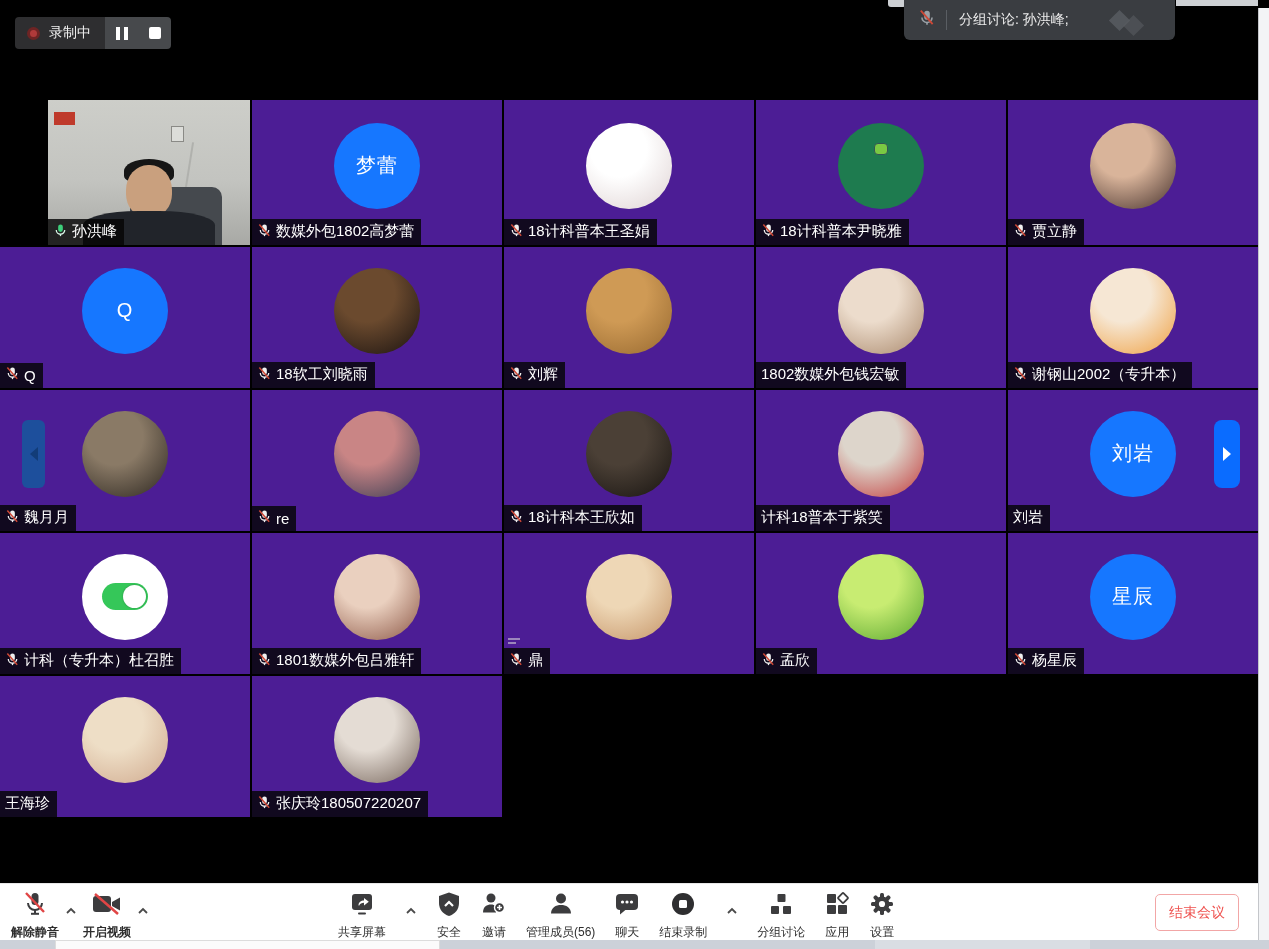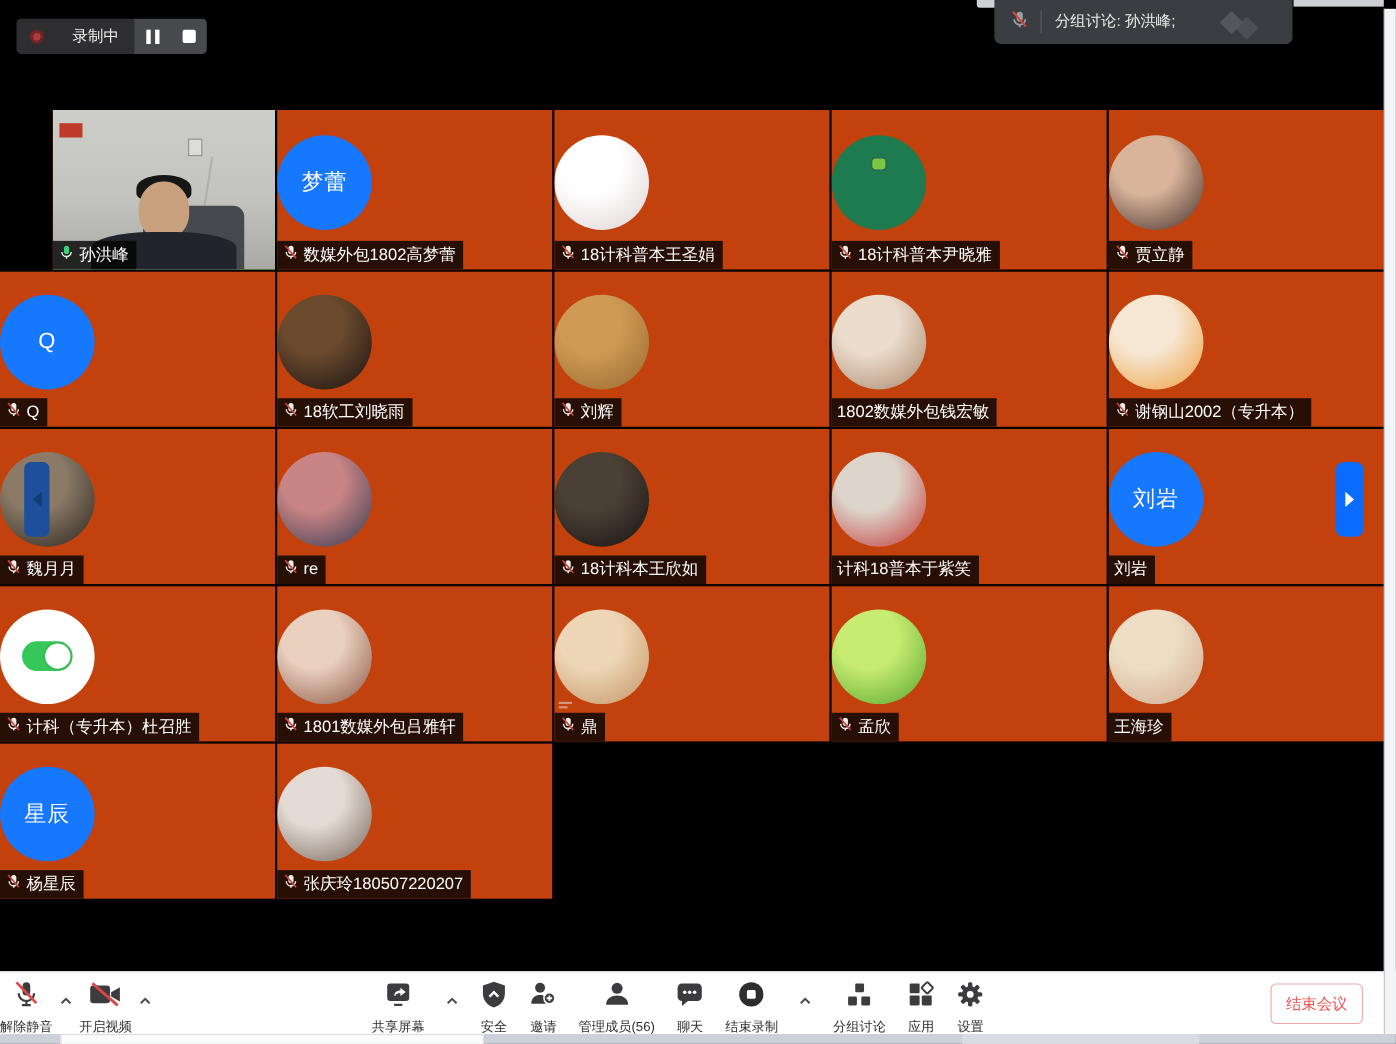--- a/index.html
+++ b/index.html
@@ -3,39 +3,39 @@
 <meta charset="utf-8">
 <style>
   html,body{margin:0;padding:0;background:#000;}
   *{box-sizing:border-box;}
   .screen{position:relative;width:1269px;height:949px;background:#000;overflow:hidden;
           font-family:"Liberation Sans","DejaVu Sans",sans-serif;}
 
   
   .top-frag{position:absolute;background:#cdd0d4;}
   .record-pill{position:absolute;left:15px;top:17px;height:32px;display:flex;align-items:stretch;}
-  .rec-left{display:flex;align-items:center;gap:26px;background:#2e2e30;border-radius:4px 0 0 4px;padding:0 14px 0 12px;}
+  .rec-left{display:flex;align-items:center;gap:9px;background:#2e2e30;border-radius:4px 0 0 4px;padding:0 14px 0 12px;}
   .rec-dot{width:13px;height:13px;border-radius:50%;background:#b03a3a;border:3px solid #6e2424;}
   .rec-label{color:#f0f0f0;font-size:14px;}
   .rec-buttons{display:flex;background:#47494c;border-radius:0 4px 4px 0;}
   .rec-btn{width:33px;display:flex;align-items:center;justify-content:center;cursor:pointer;}
   .pause-glyph{display:flex;gap:4px;}
   .pause-glyph i{display:block;width:4px;height:13px;background:#fff;}
   .stop-glyph{width:12px;height:12px;background:#fff;border-radius:2px;}
 
   .speaking-box{position:absolute;left:904px;top:0;width:271px;height:40px;background:#3a3d41;
                 border-radius:0 0 6px 6px;display:flex;align-items:center;padding-left:14px;}
   .speaking-divider{width:1px;height:20px;background:#5a5e63;margin:0 12px 0 10px;}
   .speaking-text{color:#ececec;font-size:14px;white-space:nowrap;}
   .logo-diamond{position:absolute;width:15px;height:15px;background:#585c61;transform:rotate(45deg);opacity:.85;}
 
   
   .grid{position:absolute;left:0;top:100px;width:1258px;height:717px;display:grid;
         grid-template-columns:repeat(5,1fr);grid-template-rows:145px 141px 141px 141px 141px;gap:2px;background:#000;}
-  .tile{position:relative;background:#c2410c;overflow:hidden;display:flex;align-items:center;cursor:pointer;}
+  .tile{position:relative;background:#4c1d95;overflow:hidden;display:flex;align-items:center;justify-content:center;cursor:pointer;}
   .tile.speaking{box-shadow:inset 0 0 0 2px #23a55a;margin-left:48px;}
   .avatar{width:86px;height:86px;border-radius:50%;display:flex;align-items:center;justify-content:center;margin-bottom:14px;}
   .avatar span{color:#fff;font-size:20px;letter-spacing:1px;}
   .toggle-pill{width:46px;height:27px;border-radius:14px;background:#35c759;position:relative;}
   .toggle-knob{position:absolute;right:2px;top:2px;width:23px;height:23px;border-radius:50%;background:#fff;box-shadow:0 0 2px rgba(0,0,0,.3);}
   .frog-dot{width:14px;height:12px;border-radius:4px;background:#7ac943;border:1px solid #355;}
 
   .label-row{position:absolute;left:0;bottom:0;display:flex;align-items:stretch;max-width:100%;}
   .host-badge{width:26px;min-width:26px;background:#ef7d33;display:flex;align-items:center;justify-content:center;}
   .name-label{display:flex;align-items:center;gap:4px;background:rgba(5,5,5,.82);color:#fff;
@@ -55,21 +55,21 @@
   .v-outlet{position:absolute;right:66px;top:26px;width:13px;height:16px;background:#dcddd9;border:1px solid #8a8a86;}
   .v-wire{position:absolute;right:60px;top:42px;width:2px;height:52px;background:#b0b1ad;transform:rotate(9deg);}
   .v-chair{position:absolute;left:82px;bottom:0;width:92px;height:58px;background:#45494e;border-radius:10px 10px 0 0;}
   .v-body{position:absolute;left:50%;transform:translateX(-50%);bottom:0;width:132px;height:34px;background:#21242a;border-radius:42% 42% 0 0;}
   .v-head{position:absolute;left:50%;transform:translateX(-50%);bottom:28px;width:46px;height:52px;background:#c9a07e;border-radius:48% 48% 44% 44%;}
   .v-hair{position:absolute;left:50%;transform:translateX(-50%);bottom:62px;width:50px;height:24px;background:#161616;border-radius:50% 50% 30% 30%;}
 
   
   .toolbar{position:absolute;left:0;top:883px;width:1269px;height:57px;background:#fff;border-top:1px solid #e7e7e7;}
   .tb-group{position:absolute;top:7px;display:flex;align-items:flex-start;}
-  .tb-left{left:0;gap:6px;}
+  .tb-left{left:11px;gap:6px;font-weight:bold;}
   .tb-center{left:338px;gap:19px;}
   .tb-btn{display:flex;flex-direction:column;align-items:center;gap:3px;cursor:pointer;}
   .tb-btn .lbl{font-size:12px;color:#2e2e2e;white-space:nowrap;}
   .tb-caret{margin-top:10px;cursor:pointer;}
   .end-button{position:absolute;right:30px;top:10px;width:84px;height:37px;background:#fff;border:1px solid #f2a6a6;
               border-radius:5px;color:#ef5350;font-size:14px;display:flex;align-items:center;justify-content:center;cursor:pointer;}
 
   
   .right-strip{position:absolute;left:1258px;top:8px;width:11px;height:932px;background:#f3f4f6;border-left:1px solid #c4c6ca;}
   .bottom-strip{position:absolute;left:0;top:940px;width:1269px;height:9px;background:#ccd1d9;}
@@ -382,40 +382,40 @@
                 <rect x="5.5" y="1.5" width="5" height="8" rx="2.5" fill="#efefef"></rect>
                 <path d="M3.5 7.5 a4.5 4.5 0 0 0 9 0" fill="none" stroke="#efefef" stroke-width="1.4"></path>
                 <line x1="8" y1="12" x2="8" y2="14" stroke="#efefef" stroke-width="1.4"></line>
                 <line x1="2.5" y1="1.5" x2="13" y2="13.5" stroke="#cf4836" stroke-width="1.6"></line>
               </svg></span>
             <span>孟欣</span>
           </span>
         </div>
       </div>
       <div class="tile">
-        <div class="avatar" style="background: radial-gradient(circle at 38% 30%, rgb(238, 222, 198) 0%, rgb(238, 222, 198) 35%, rgb(207, 169, 141) 100%);"></div>
-        <div class="label-row">
-          <span class="name-label">
-            <span>王海珍</span>
-          </span>
-        </div>
-      </div>
-      <div class="tile">
         <div class="avatar" style="background: rgb(22, 119, 255);">
           <span>星辰</span>
         </div>
         <div class="label-row">
           <span class="name-label">
             <span><svg width="15" height="15" viewBox="0 0 16 16">
                 <rect x="5.5" y="1.5" width="5" height="8" rx="2.5" fill="#efefef"></rect>
                 <path d="M3.5 7.5 a4.5 4.5 0 0 0 9 0" fill="none" stroke="#efefef" stroke-width="1.4"></path>
                 <line x1="8" y1="12" x2="8" y2="14" stroke="#efefef" stroke-width="1.4"></line>
                 <line x1="2.5" y1="1.5" x2="13" y2="13.5" stroke="#cf4836" stroke-width="1.6"></line>
               </svg></span>
             <span>杨星辰</span>
+          </span>
+        </div>
+      </div>
+      <div class="tile">
+        <div class="avatar" style="background: radial-gradient(circle at 38% 30%, rgb(238, 222, 198) 0%, rgb(238, 222, 198) 35%, rgb(207, 169, 141) 100%);"></div>
+        <div class="label-row">
+          <span class="name-label">
+            <span>王海珍</span>
           </span>
         </div>
       </div>
       <div class="tile">
         <div class="avatar" style="background: radial-gradient(circle at 38% 30%, rgb(228, 220, 212) 0%, rgb(228, 220, 212) 35%, rgb(117, 100, 90) 100%);"></div>
         <div class="label-row">
           <span class="name-label">
             <span><svg width="15" height="15" viewBox="0 0 16 16">
                 <rect x="5.5" y="1.5" width="5" height="8" rx="2.5" fill="#efefef"></rect>
                 <path d="M3.5 7.5 a4.5 4.5 0 0 0 9 0" fill="none" stroke="#efefef" stroke-width="1.4"></path>

